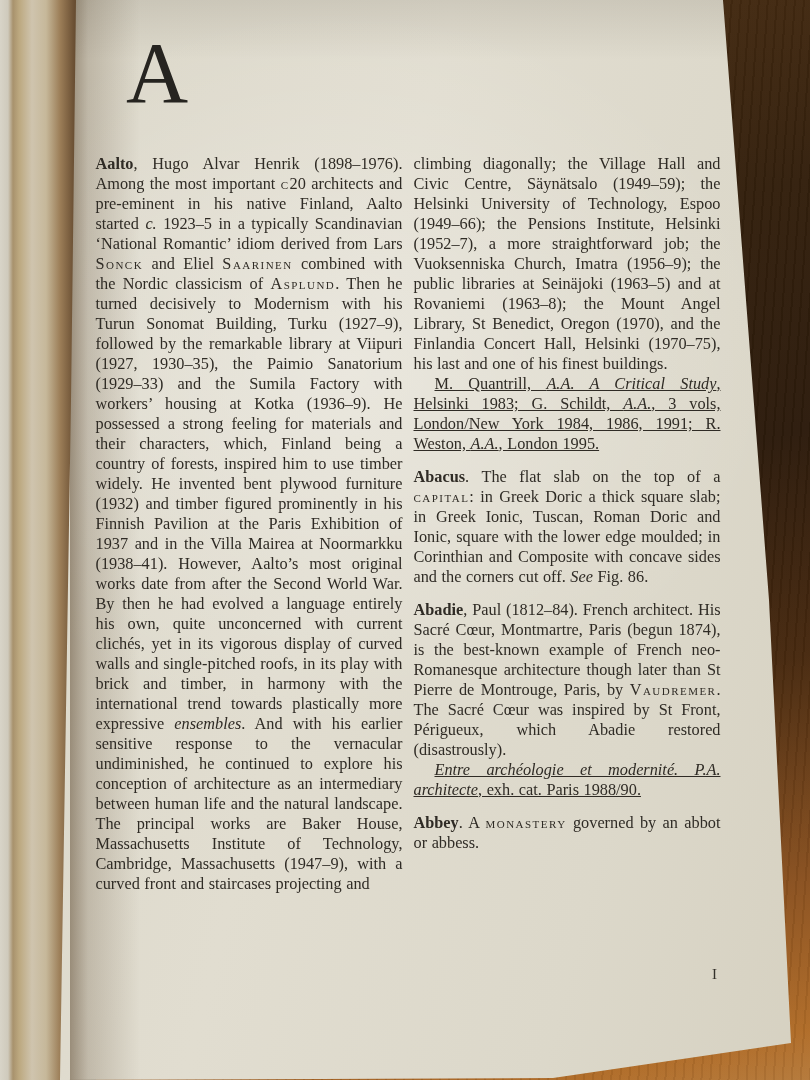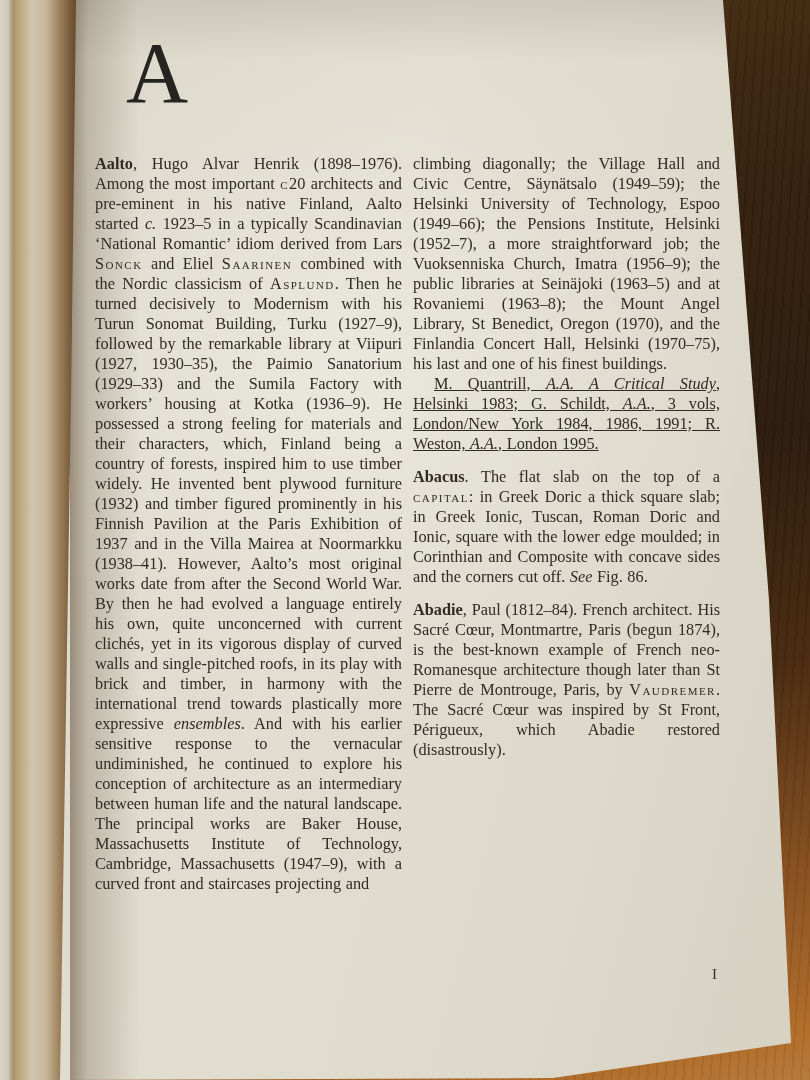--- a/index.html
+++ b/index.html
@@ -40,21 +40,21 @@
     background:linear-gradient(180deg, rgba(40,30,15,0.10), rgba(40,30,15,0));
   }
   .content{
     position:absolute;left:95px;top:30px;width:626px;
     color:#2f2b25;
   }
   .dropcap{
     font-size:86px;line-height:1;margin-left:31px;height:124px;
     letter-spacing:0;color:#262420;
   }
-  .cols{display:flex;gap:11px;}
+  .cols{display:flex;gap:11px;justify-content:center;}
   .col{width:307px;font-size:16.3px;line-height:20px;text-align:justify;hyphens:auto;word-spacing:0.5px;}
   .block{margin:0;}
   .block.entry{margin-top:13px;}
   .col .block:first-child{margin-top:0;}
   .block.ref{text-indent:21px;text-decoration:underline;}
   .b{font-weight:bold;}
   .i{font-style:italic;}
   .sc{font-variant:small-caps;letter-spacing:0.09em;}
   .page-number{
     position:absolute;left:712px;top:966px;font-size:15px;color:#33302a;
@@ -71,17 +71,19 @@
     <div class="dropcap">A</div>
     <div class="cols">
       <div class="col">
           <p class="block entry"><span class="b">Aalto</span><span>, Hugo Alvar Henrik (1898–1976). Among the most important </span><span class="sc">c</span><span>20 architects and pre-eminent in his native Finland, Aalto started </span><span class="i">c.</span><span> 1923–5 in a typically Scandinavian ‘National Romantic’ idiom derived from Lars </span><span class="sc">Sonck</span><span> and Eliel </span><span class="sc">Saarinen</span><span> combined with the Nordic classicism of </span><span class="sc">Asplund</span><span>. Then he turned decisively to Modernism with his Turun Sonomat Building, Turku (1927–9), followed by the remarkable library at Viipuri (1927, 1930–35), the Paimio Sanatorium (1929–33) and the Sumila Factory with workers’ housing at Kotka (1936–9). He possessed a strong feeling for materials and their characters, which, Finland being a country of forests, inspired him to use timber widely. He invented bent plywood furniture (1932) and timber figured prominently in his Finnish Pavilion at the Paris Exhibition of 1937 and in the Villa Mairea at Noormarkku (1938–41). However, Aalto’s most original works date from after the Second World War. By then he had evolved a language entirely his own, quite unconcerned with current clichés, yet in its vigorous display of curved walls and single-pitched roofs, in its play with brick and timber, in harmony with the international trend towards plastically more expressive </span><span class="i">ensembles</span><span>. And with his earlier sensitive response to the vernacular undiminished, he continued to explore his conception of architecture as an intermediary between human life and the natural landscape. The principal works are Baker House, Massachusetts Institute of Technology, Cambridge, Massachusetts (1947–9), with a curved front and staircases projecting and</span></p>
         </div>
       <div class="col">
           <p class="block para"><span>climbing diagonally; the Village Hall and Civic Centre, Säynätsalo (1949–59); the Helsinki University of Technology, Espoo (1949–66); the Pensions Institute, Helsinki (1952–7), a more straightforward job; the Vuoksenniska Church, Imatra (1956–9); the public libraries at Seinäjoki (1963–5) and at Rovaniemi (1963–8); the Mount Angel Library, St Benedict, Oregon (1970), and the Finlandia Concert Hall, Helsinki (1970–75), his last and one of his finest buildings.</span></p>
           <p class="block ref"><span>M. Quantrill, </span><span class="i">A.A. A Critical Study</span><span>, Helsinki 1983; G. Schildt, </span><span class="i">A.A.</span><span>, 3 vols, London/New York 1984, 1986, 1991; R. Weston, </span><span class="i">A.A.</span><span>, London 1995.</span></p>
           <p class="block entry"><span class="b">Abacus</span><span>. The flat slab on the top of a </span><span class="sc">capital</span><span>: in Greek Doric a thick square slab; in Greek Ionic, Tuscan, Roman Doric and Ionic, square with the lower edge moulded; in Corinthian and Composite with concave sides and the corners cut off. </span><span class="i">See</span><span> Fig. 86.</span></p>
           <p class="block entry"><span class="b">Abadie</span><span>, Paul (1812–84). French architect. His Sacré Cœur, Montmartre, Paris (begun 1874), is the best-known example of French neo-Romanesque architecture though later than St Pierre de Montrouge, Paris, by </span><span class="sc">Vaudremer</span><span>. The Sacré Cœur was inspired by St Front, Périgueux, which Abadie restored (disastrously).</span></p>
+          <p class="block ref"><span class="i">Entre archéologie et modernité. P.A. architecte</span><span>, exh. cat. Paris 1988/90.</span></p>
+          <p class="block entry"><span class="b">Abbey</span><span>. A </span><span class="sc">monastery</span><span> governed by an abbot or abbess.</span></p>
         </div>
     </div>
   </div>
   <div class="page-number">I</div>
 </div>
 
 </body></html>

